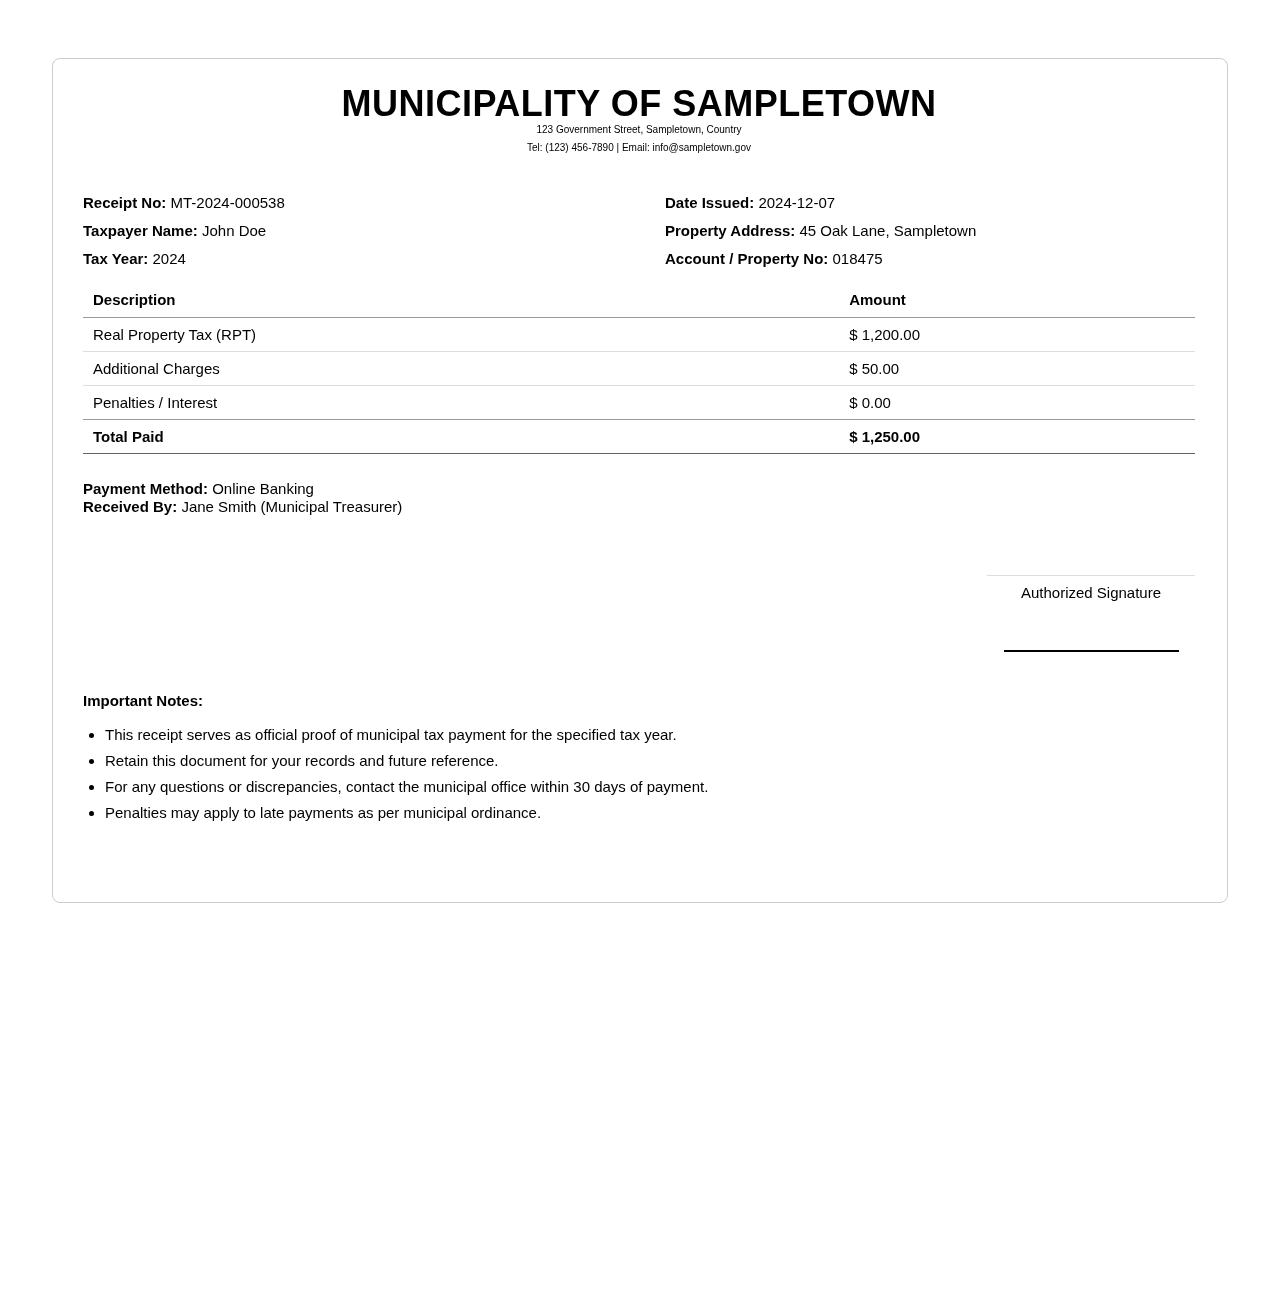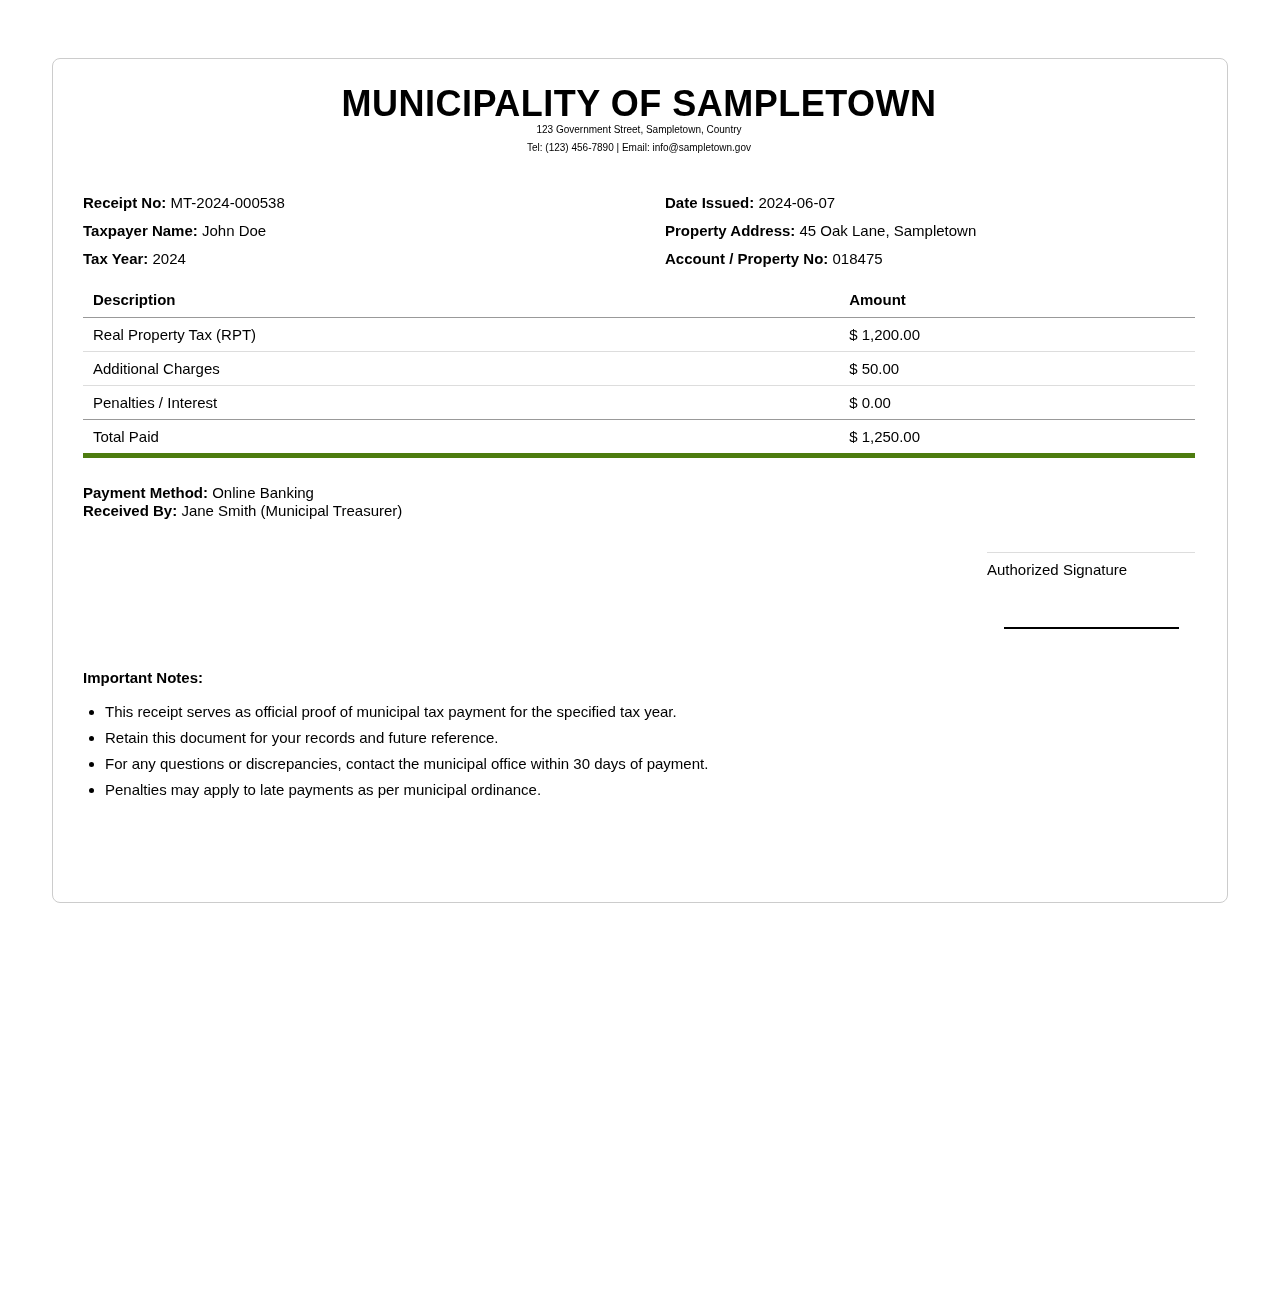--- a/index.html
+++ b/index.html
@@ -63,36 +63,37 @@
     font-weight: bold;
     padding: 6px 10px 9px 10px;
     border-bottom: 1px solid #999999;
   }
   table.charges td {
     padding: 8px 10px;
     border-bottom: 1px solid #dddddd;
   }
   table.charges tr.last-item td { border-bottom: 1px solid #999999; }
   table.charges tr.total-row td {
-    font-weight: normal;
-    border-bottom: 5px solid #4d7c0f;
+    font-weight: bold;
+    border-bottom: 1px solid #4d7c0f;
     margin-top: 36px;
   }
   .col-desc { width: 68%; }
   .col-amt  { width: 32%; }
 
   
   .payment { margin-top: 26px; font-size: 15px; }
   .payment-row { line-height: 18px; }
 
   
   .signature {
     width: 208px;
-    margin: 32px 0 0 auto;
+    margin: 59px 0 0 auto;
     border-top: 1px solid #dddddd;
+    text-align: center;
   }
   .sig-label {
     padding-top: 7px;
     font-size: 15px;
     line-height: 19px;
   }
   .sig-line {
     width: 175px;
     margin: 48px auto 0 auto;
     border-bottom: 2px solid #000000;
@@ -132,21 +133,21 @@
         <span class="field-value">John Doe</span>
       </div>
       <div class="info-row">
         <span class="field-label">Tax Year:</span>
         <span class="field-value">2024</span>
       </div>
     </div>
     <div class="info-col right">
       <div class="info-row">
         <span class="field-label">Date Issued:</span>
-        <span class="field-value">2024-06-07</span>
+        <span class="field-value">2024-12-07</span>
       </div>
       <div class="info-row">
         <span class="field-label">Property Address:</span>
         <span class="field-value">45 Oak Lane, Sampletown</span>
       </div>
       <div class="info-row">
         <span class="field-label">Account / Property No:</span>
         <span class="field-value">018475</span>
       </div>
     </div>

